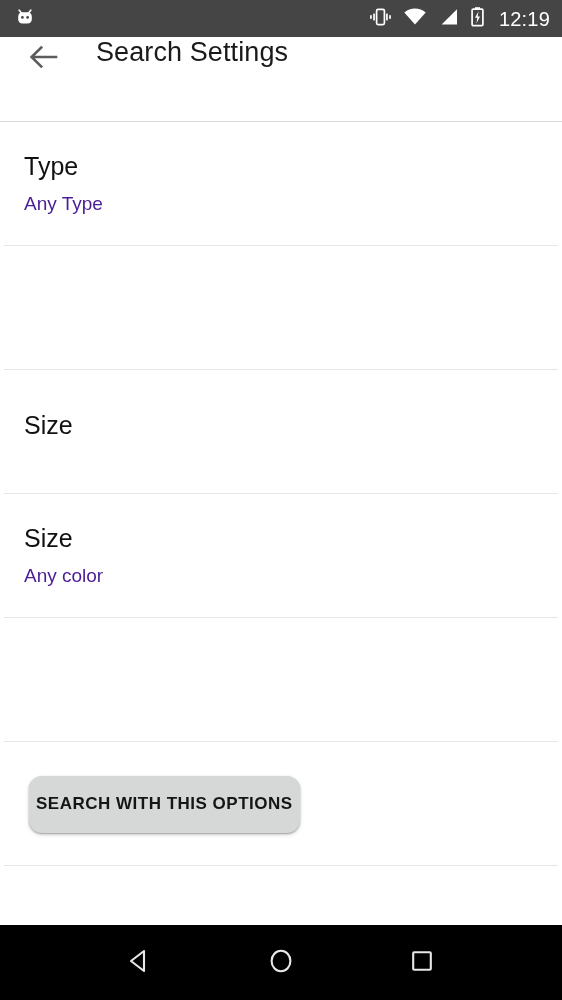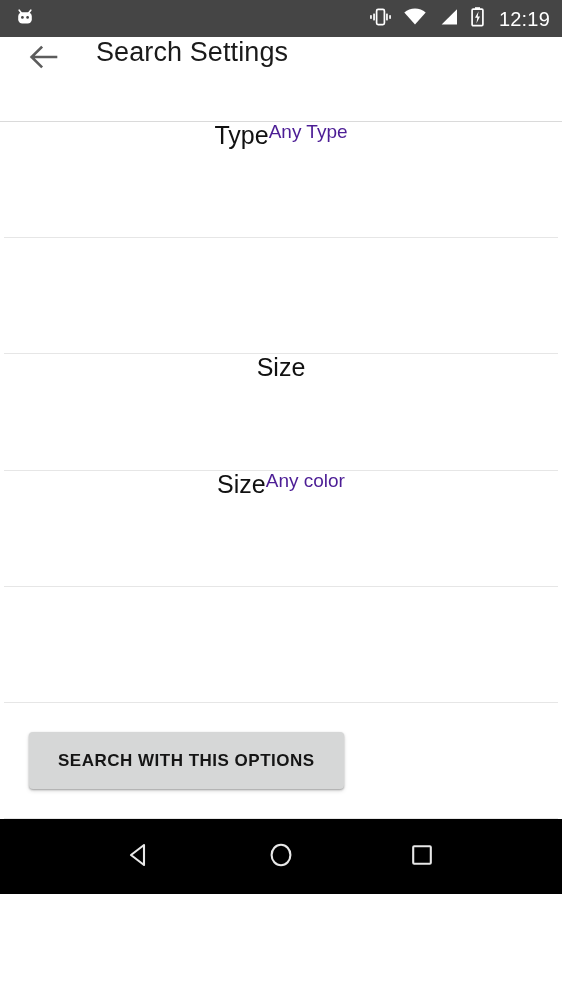--- a/index.html
+++ b/index.html
@@ -8,21 +8,21 @@
     width: 562px;
     height: 1000px;
     background: #ffffff;
     font-family: "Liberation Sans", sans-serif;
     overflow: hidden;
   }
 
   .phone {
     position: relative;
     width: 562px;
-    height: 894px;
+    height: 1000px;
     background: #ffffff;
     display: flex;
     flex-direction: column;
   }
 
   
   .status-bar {
     height: 37px;
     background: #454545;
     display: flex;
@@ -84,21 +84,21 @@
     background: #ffffff;
     display: flex;
     flex-direction: column;
     overflow: hidden;
   }
 
   .pref-item {
     height: 124px;
     padding: 0 24px;
     display: flex;
-    flex-direction: row;
+    flex-direction: column;
     justify-content: center;
     position: relative;
     cursor: pointer;
     background: #ffffff;
   }
   .pref-item::after {
     content: "";
     position: absolute;
     left: 4px; right: 4px; bottom: 0;
     height: 1px;
@@ -142,23 +142,23 @@
   .button-row::after {
     content: "";
     position: absolute;
     left: 4px; right: 4px; bottom: 0;
     height: 1px;
     background: #e6e6e6;
   }
   .search-button {
     background: #d6d7d7;
     border: none;
-    border-radius: 4px;
+    border-radius: 13px;
     height: 57px;
-    padding: 0 29px;
+    padding: 0 7px;
     font-family: "Liberation Sans", sans-serif;
     font-size: 17px;
     font-weight: bold;
     letter-spacing: 0.5px;
     color: #151515;
     cursor: pointer;
     box-shadow: 0 1px 2px rgba(0,0,0,0.30), 0 2px 4px rgba(0,0,0,0.13);
   }
 
   .tail { flex: 1 1 auto; background: #ffffff; }

